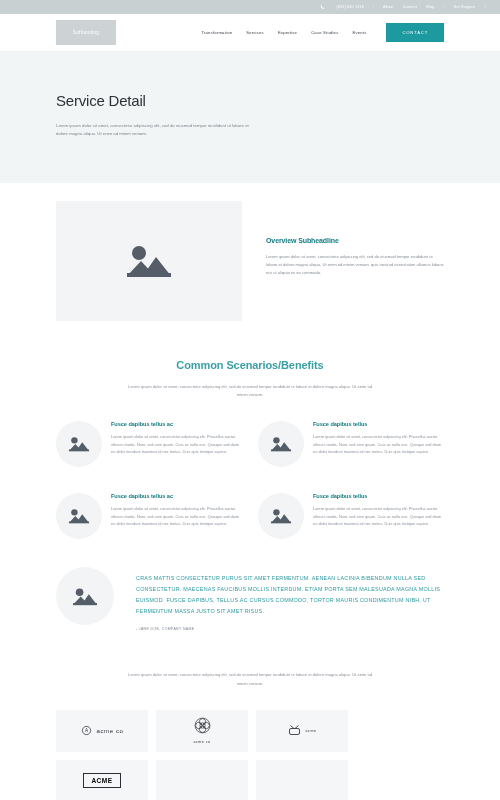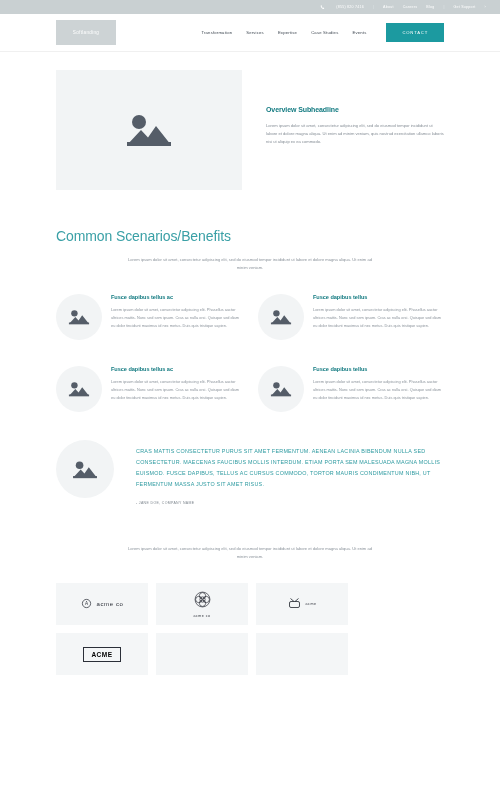--- a/index.html
+++ b/index.html
@@ -73,22 +73,22 @@
   .ph-icon { color: #555d68; display: block; }
   .ov-body { padding-top: 36px; }
   .ov-body h2 {
     font-size: 7px; color: #127a80; margin-bottom: 9px; letter-spacing: -.1px;
   }
   .ov-body p { font-size: 4.1px; line-height: 2.0; color: #868e96; }
 
   
   .scenarios { padding: 38px 56px 0 56px; }
   .sec-title {
-    text-align: left; font-size: 14px; color: #3aa0a6;
-    font-weight: normal; letter-spacing: -.1px; margin-bottom: 12px;
+    text-align: center; font-size: 11px; color: #3aa0a6;
+    font-weight: bold; letter-spacing: -.1px; margin-bottom: 12px;
   }
   .sec-sub {
     text-align: center; font-size: 4.1px; line-height: 2.0;
     color: #8b939b; max-width: 250px; margin: 0 auto 22px auto;
   }
   .cards { display: flex; flex-wrap: wrap; gap: 14px 16px; }
   .card { width: 186px; display: flex; gap: 9px; margin-bottom: 12px; }
   .card h3 {
     font-size: 5.6px; color: #127a80; margin-bottom: 6px; letter-spacing: -.05px;
   }
@@ -149,20 +149,24 @@
     <div class="nav">
       <span class="nav-link">Transformation</span>
       <span class="nav-link">Services</span>
       <span class="nav-link">Expertise</span>
       <span class="nav-link">Case Studies</span>
       <span class="nav-link">Events</span>
       <span class="contact-btn">CONTACT</span>
     </div>
   </div>
 
+  <div class="hero">
+    <h1>Service Detail</h1>
+    <p>Lorem ipsum dolor sit amet, consectetur adipiscing elit, sed do eiusmod tempor incididunt ut labore et dolore magna aliqua. Ut enim ad minim veniam.</p>
+  </div>
 
   <div class="overview">
     <div class="ph-rect">
       <span>
         <svg class="ph-icon" viewBox="0 0 48 38" width="48" height="38" fill="#555d68">
           <circle cx="14" cy="11" r="7"></circle>
           <path d="M2 34 16 19l7 7.5L31 15l15 19z"></path>
           <rect x="2" y="31" width="44" height="4"></rect>
         </svg>
       </span>

